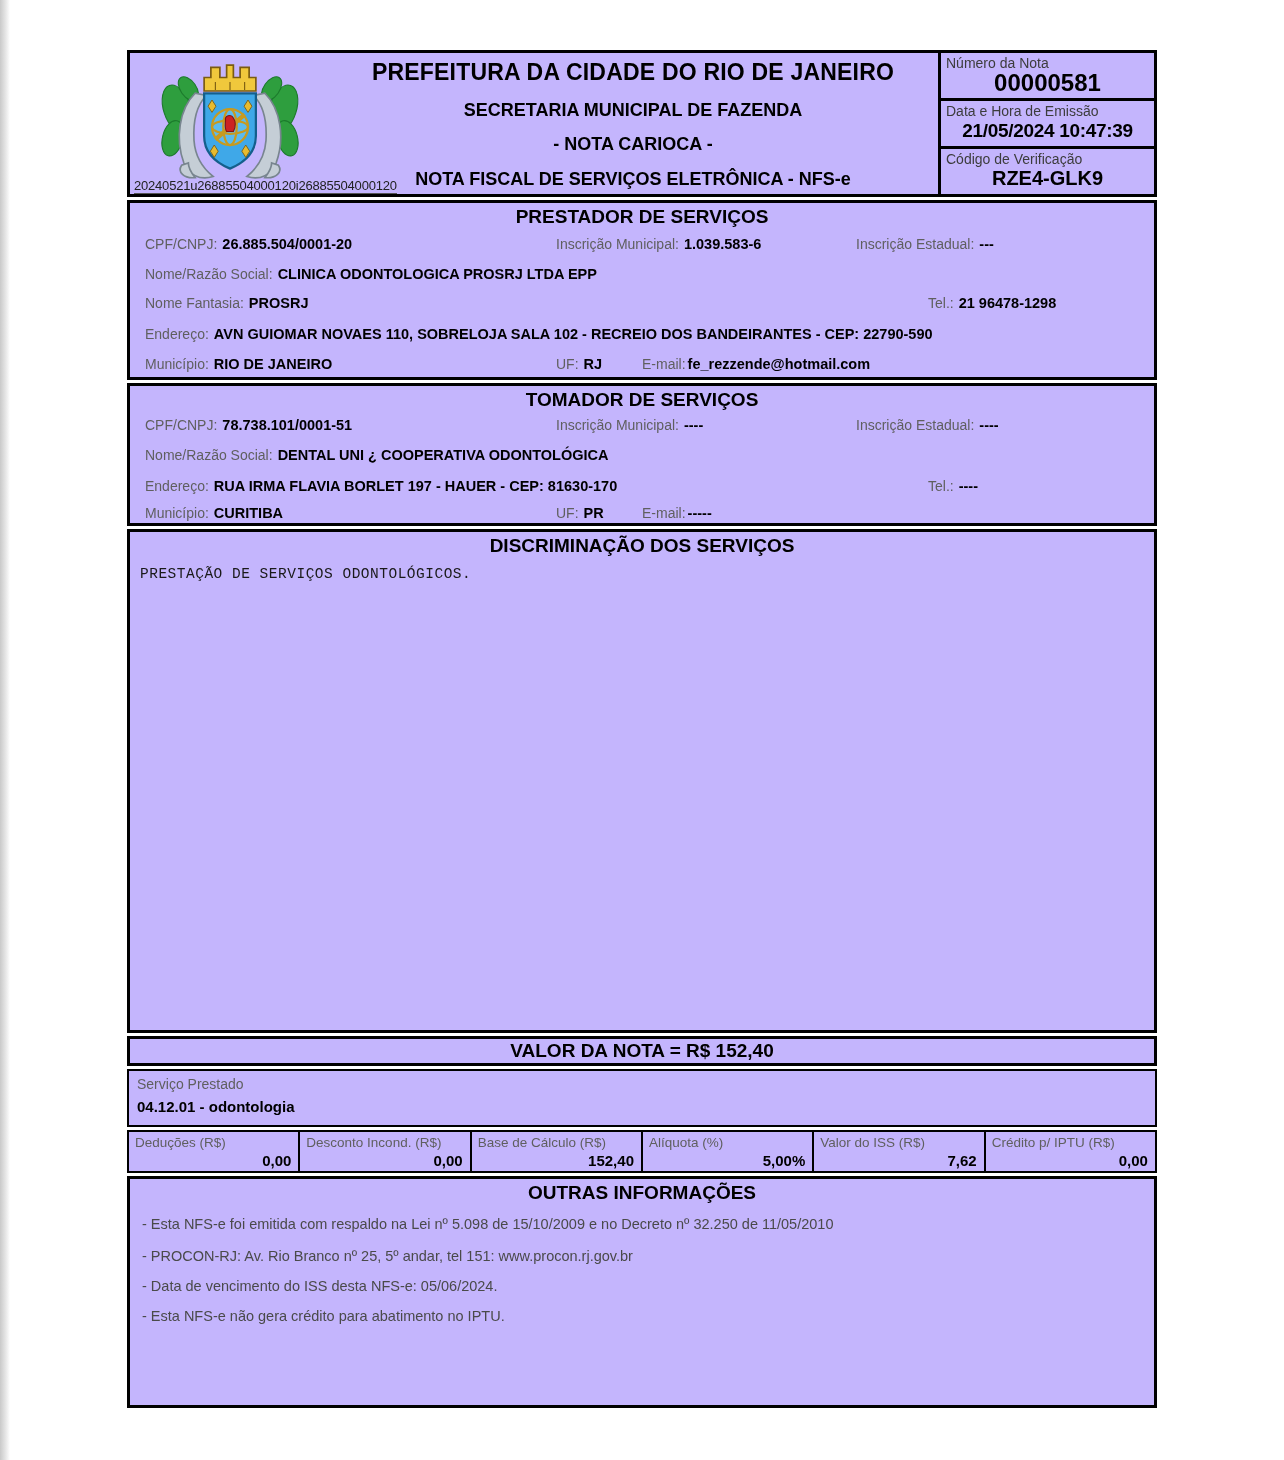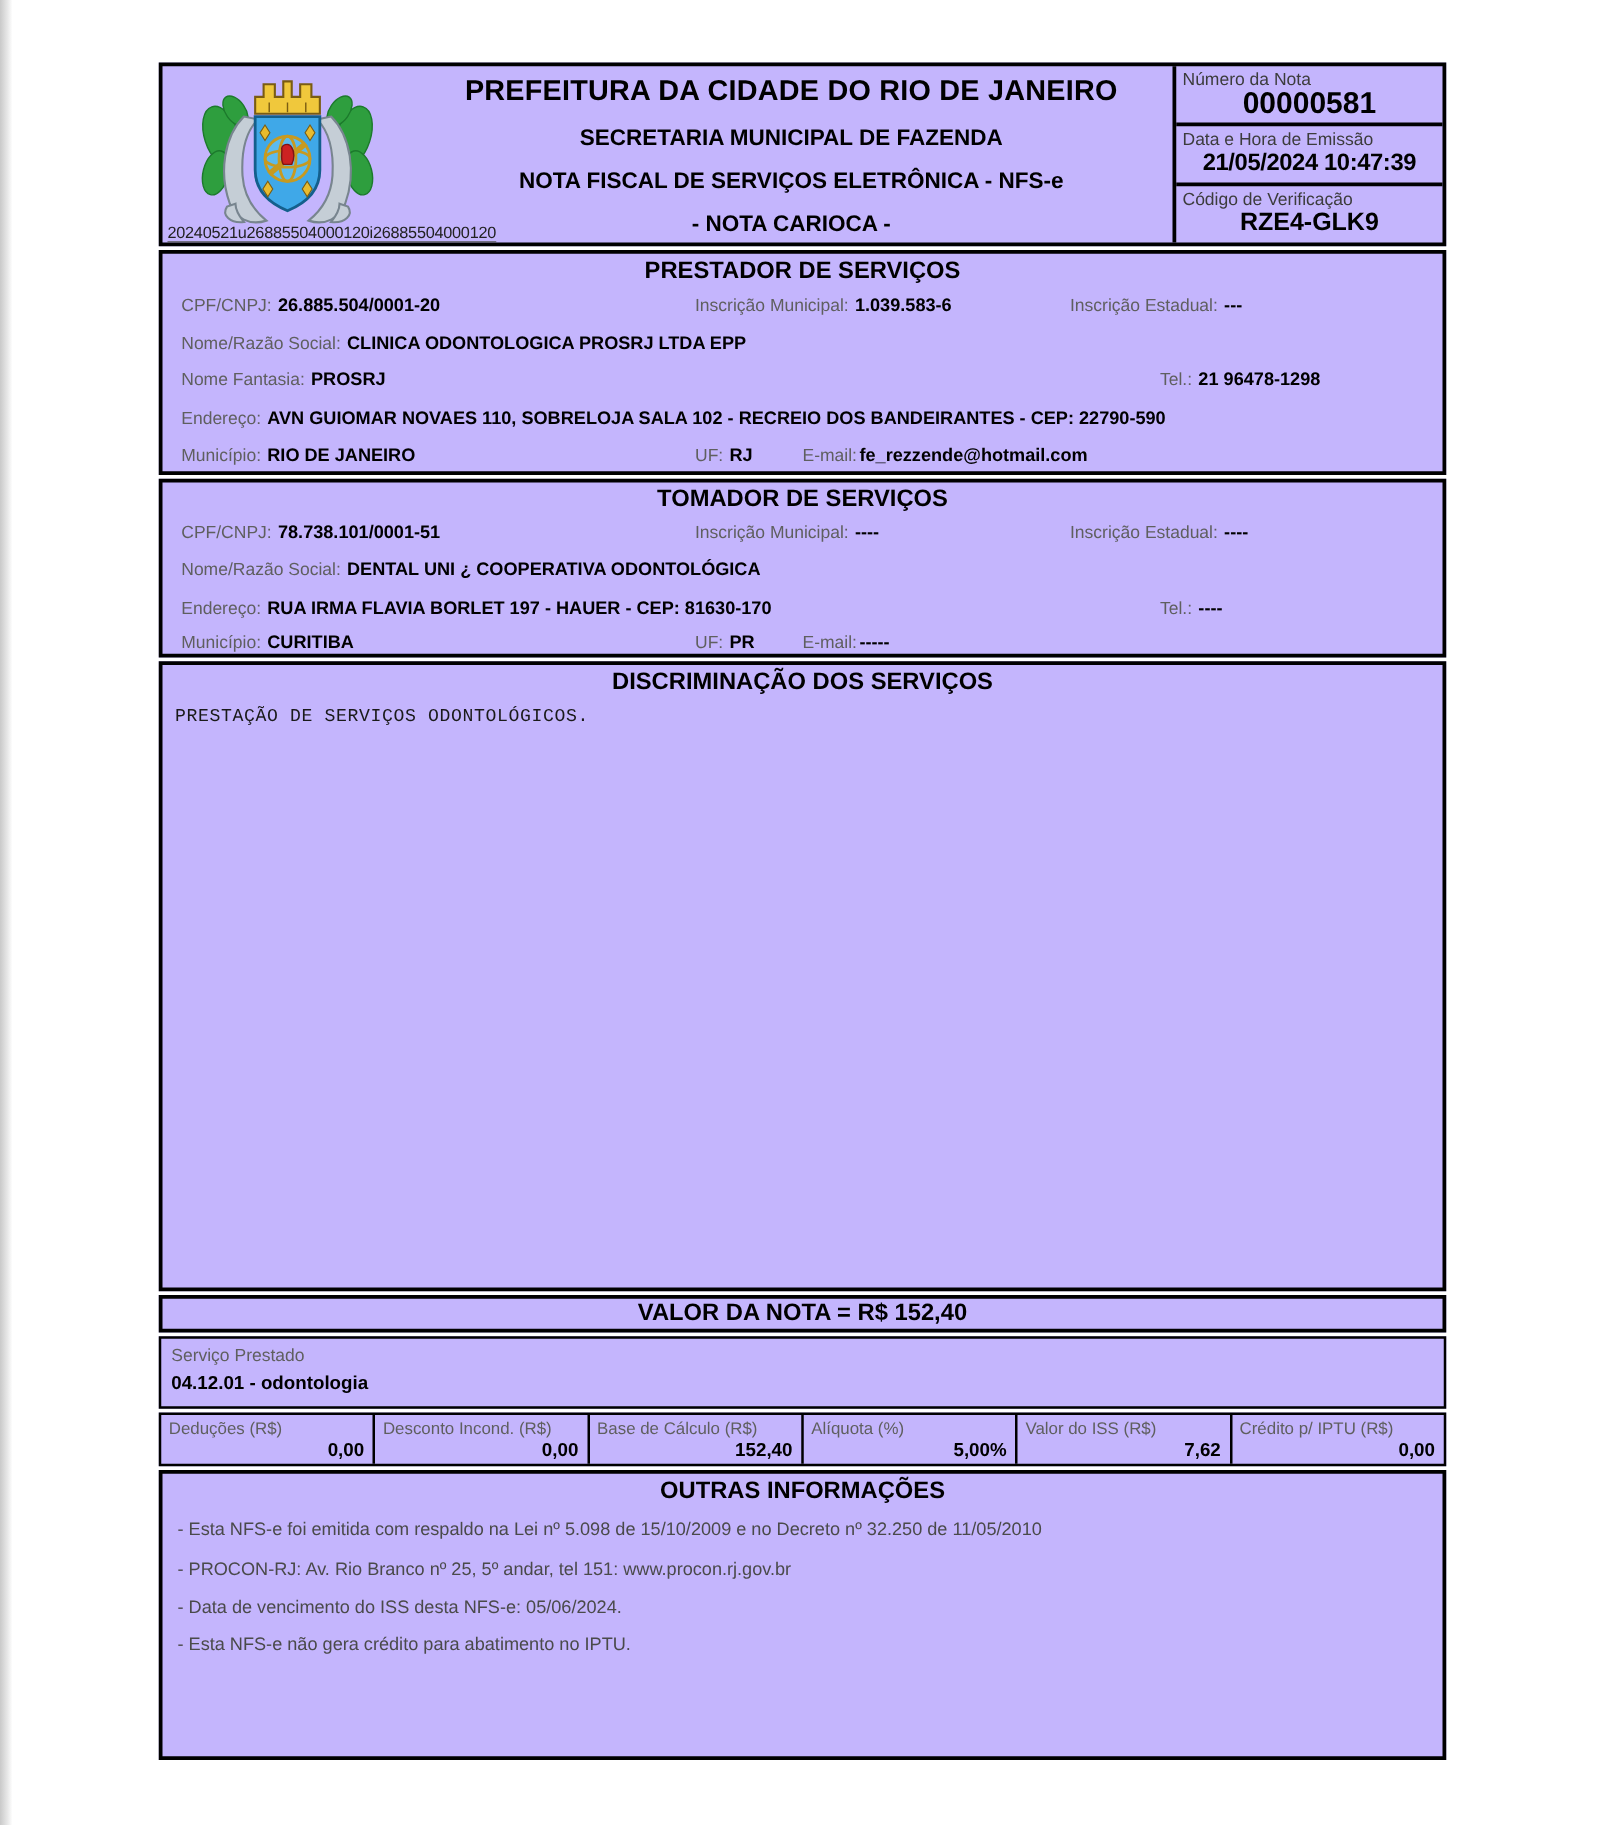--- a/index.html
+++ b/index.html
@@ -109,22 +109,22 @@
           <path d="M49,40 l3.5,5.5 l-3.5,5.5 l-3.5,-5.5 z"></path>
           <path d="M81,40 l3.5,5.5 l-3.5,5.5 l-3.5,-5.5 z"></path>
           <path d="M51,80 l3.5,5.5 l-3.5,5.5 l-3.5,-5.5 z"></path>
           <path d="M79,80 l3.5,5.5 l-3.5,5.5 l-3.5,-5.5 z"></path>
         </g>
       </svg>
     </div>
     <div class="titles">
       <div class="t1">PREFEITURA DA CIDADE DO RIO DE JANEIRO</div>
       <div class="t2">SECRETARIA MUNICIPAL DE FAZENDA</div>
+      <div class="t2">- NOTA CARIOCA -</div>
       <div class="t2">NOTA FISCAL DE SERVIÇOS ELETRÔNICA - NFS-e</div>
-      <div class="t2">- NOTA CARIOCA -</div>
     </div>
     <div class="header-right">
       <div class="hcell">
         <div class="hlab">Número da Nota</div>
         <div class="hval hval-num">00000581</div>
       </div>
       <div class="hcell">
         <div class="hlab">Data e Hora de Emissão</div>
         <div class="hval hval-date">21/05/2024 10:47:39</div>
       </div>

